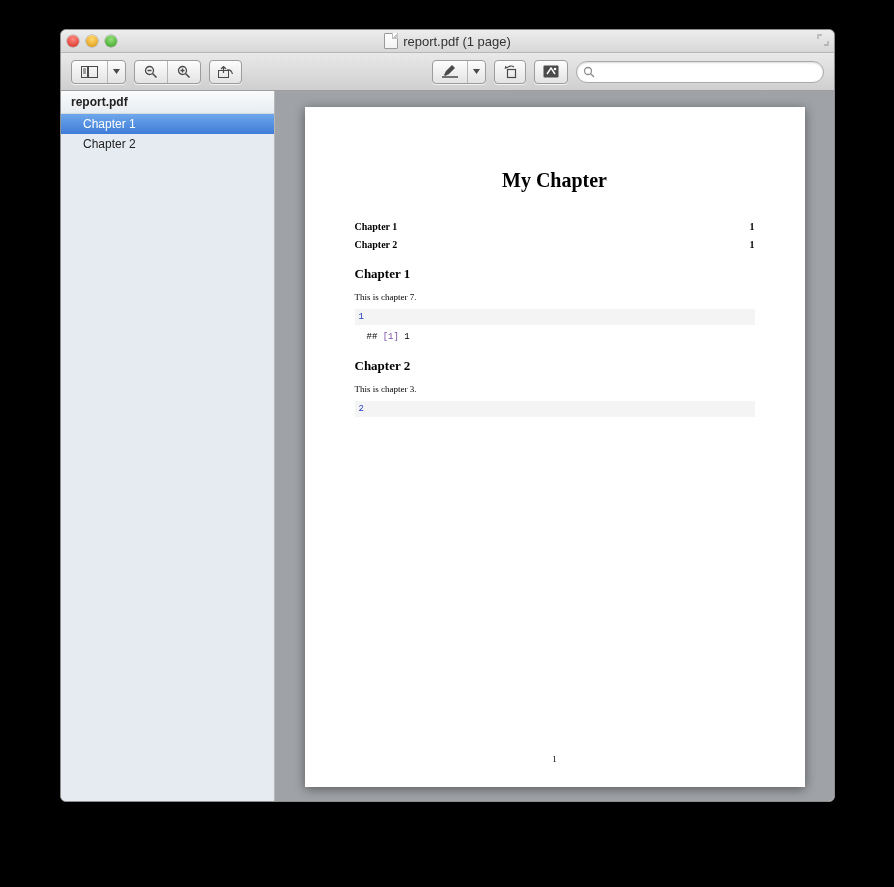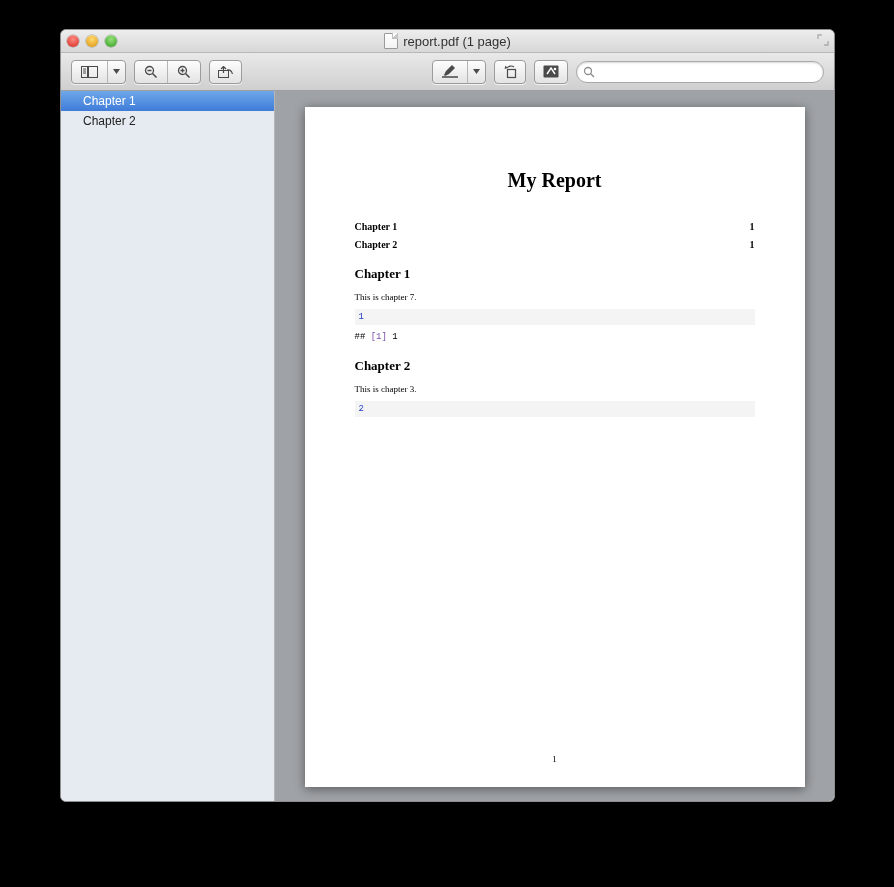--- a/index.html
+++ b/index.html
@@ -196,21 +196,21 @@
     font-family:"Courier New",monospace;
     font-size:9px;
     background:#f4f4f4;
     padding:2px 4px;
     margin:4px 0;
     color:#2040c0;
   }
   .codeout{
     font-family:"Courier New",monospace;
     font-size:9px;
-    margin:6px 0 14px 0;
+    margin:6px 0 14px 12px;
   }
   .codeout .br{color:#7a4fa5;}
   .pagenum{
     position:absolute;bottom:22px;left:0;right:0;
     text-align:center;font-size:9px;
   }
 </style>
 </head>
 <body>
 
@@ -315,32 +315,33 @@
         <circle cx="5" cy="5" r="3.5" fill="none" stroke="#8f8f8f" stroke-width="1.3"></circle>
         <line x1="7.7" y1="7.7" x2="11" y2="11" stroke="#8f8f8f" stroke-width="1.5"></line>
       </svg>
       <input type="text" placeholder="" style="">
     </div>
   </div>
 
   <div class="body">
 
     <div class="sidebar">
+      <div class="sb-head">report.pdf</div>
       <div class="sb-item selected">
         <span>Chapter 1</span>
       </div>
       <div class="sb-item">
         <span>Chapter 2</span>
       </div>
     </div>
 
     <div class="content">
       <div class="page">
 
-        <h1 class="doc-title">My Report</h1>
+        <h1 class="doc-title">My Chapter</h1>
 
         <div class="toc-row">
           <span>Chapter 1</span>
           <span>1</span>
         </div>
         <div class="toc-row">
           <span>Chapter 2</span>
           <span>1</span>
         </div>
 

